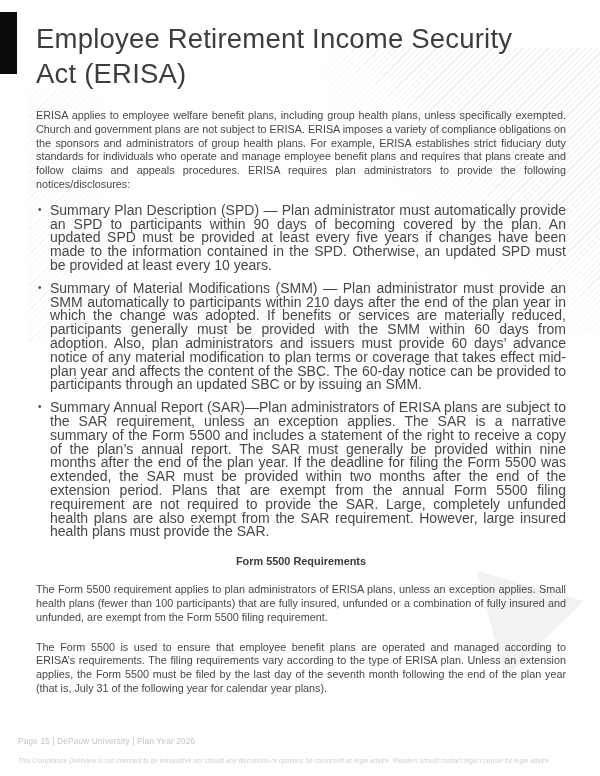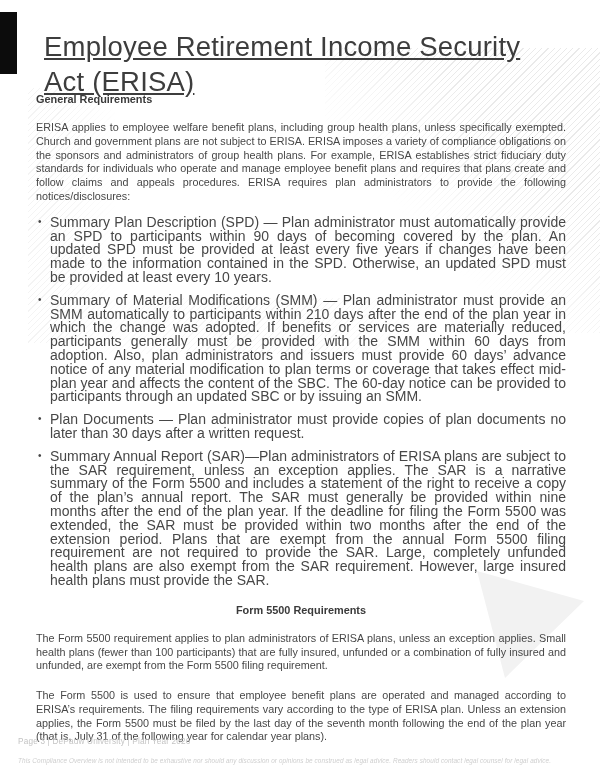--- a/index.html
+++ b/index.html
@@ -32,23 +32,23 @@
   .stripes-mid{
     left:60px;top:298px;width:375px;height:56px;opacity:.45;
     -webkit-mask-image:linear-gradient(to right, transparent 0%, #000 40%, #000 70%, transparent 100%);
             mask-image:linear-gradient(to right, transparent 0%, #000 40%, #000 70%, transparent 100%);
   }
   .triangle-decor{position:absolute;left:470px;top:565px;width:120px;height:120px;}
   
   .accent-bar{position:absolute;left:0;top:12px;width:17px;height:62px;background:#0c0c0c;}
   .doc-title{
     position:absolute;left:28px;top:13px;width:512px;
-    margin:16px;
+    margin:8px;
     font-size:27.5px;font-weight:300;line-height:35px;
-    color:#3d3d3d;letter-spacing:.2px;text-decoration:underline;
+    color:#3d3d3d;letter-spacing:.2px;
   }
   
   .content{position:absolute;left:36px;top:93px;width:530px;}
   .sec-heading{
     margin:0 0 8px 0;
     font-size:10.9px;font-weight:700;color:#3a3a3a;line-height:12px;
   }
   .body-p{
     margin:16px 0 10px 0;
     font-size:10.8px;line-height:13.8px;
@@ -87,32 +87,30 @@
   <div class="stripes stripes-mid"></div>
   <svg class="triangle-decor" viewBox="0 0 120 120" aria-hidden="true">
     <polygon points="7,6 114,36 35,113" fill="#f2f2f2"></polygon>
   </svg>
 
   <div class="accent-bar"></div>
   <h1 class="doc-title">Employee Retirement Income Security Act (ERISA)</h1>
 
   <div class="content">
 
-    <h2 class="sec-heading">General Requirements</h2>
     <p class="body-p">ERISA applies to employee welfare benefit plans, including group health plans, unless specifically exempted. Church and government plans are not subject to ERISA. ERISA imposes a variety of compliance obligations on the sponsors and administrators of group health plans. For example, ERISA establishes strict fiduciary duty standards for individuals who operate and manage employee benefit plans and requires that plans create and follow claims and appeals procedures. ERISA requires plan administrators to provide the following notices/disclosures:</p>
 
     <ul class="bullets">
       <li>Summary Plan Description (SPD) — Plan administrator must automatically provide an SPD to participants within 90 days of becoming covered by the plan. An updated SPD must be provided at least every five years if changes have been made to the information contained in the SPD. Otherwise, an updated SPD must be provided at least every 10 years.</li>
       <li>Summary of Material Modifications (SMM) — Plan administrator must provide an SMM automatically to participants within 210 days after the end of the plan year in which the change was adopted. If benefits or services are materially reduced, participants generally must be provided with the SMM within 60 days from adoption. Also, plan administrators and issuers must provide 60 days’ advance notice of any material modification to plan terms or coverage that takes effect mid-plan year and affects the content of the SBC. The 60-day notice can be provided to participants through an updated SBC or by issuing an SMM.</li>
-      <li>Plan Documents — Plan administrator must provide copies of plan documents no later than 30 days after a written request.</li>
       <li>Summary Annual Report (SAR)—Plan administrators of ERISA plans are subject to the SAR requirement, unless an exception applies. The SAR is a narrative summary of the Form 5500 and includes a statement of the right to receive a copy of the plan’s annual report. The SAR must generally be provided within nine months after the end of the plan year. If the deadline for filing the Form 5500 was extended, the SAR must be provided within two months after the end of the extension period. Plans that are exempt from the annual Form 5500 filing requirement are not required to provide the SAR. Large, completely unfunded health plans are also exempt from the SAR requirement. However, large insured health plans must provide the SAR.</li>
     </ul>
 
     <h2 class="sec-heading second">Form 5500 Requirements</h2>
     <p class="body-p">The Form 5500 requirement applies to plan administrators of ERISA plans, unless an exception applies. Small health plans (fewer than 100 participants) that are fully insured, unfunded or a combination of fully insured and unfunded, are exempt from the Form 5500 filing requirement.</p>
     <p class="body-p">The Form 5500 is used to ensure that employee benefit plans are operated and managed according to ERISA’s requirements. The filing requirements vary according to the type of ERISA plan. Unless an extension applies, the Form 5500 must be filed by the last day of the seventh month following the end of the plan year (that is, July 31 of the following year for calendar year plans).</p>
 
   </div>
 
-  <div class="footer-meta">Page 3  |  DePauw University |  Plan Year 2026</div>
+  <div class="footer-meta">Page 15  |  DePauw University |  Plan Year 2026</div>
   <div class="footer-disclaimer">This Compliance Overview is not intended to be exhaustive nor should any discussion or opinions be construed as legal advice. Readers should contact legal counsel for legal advice.</div>
 
 </div>
 
 </body></html>

